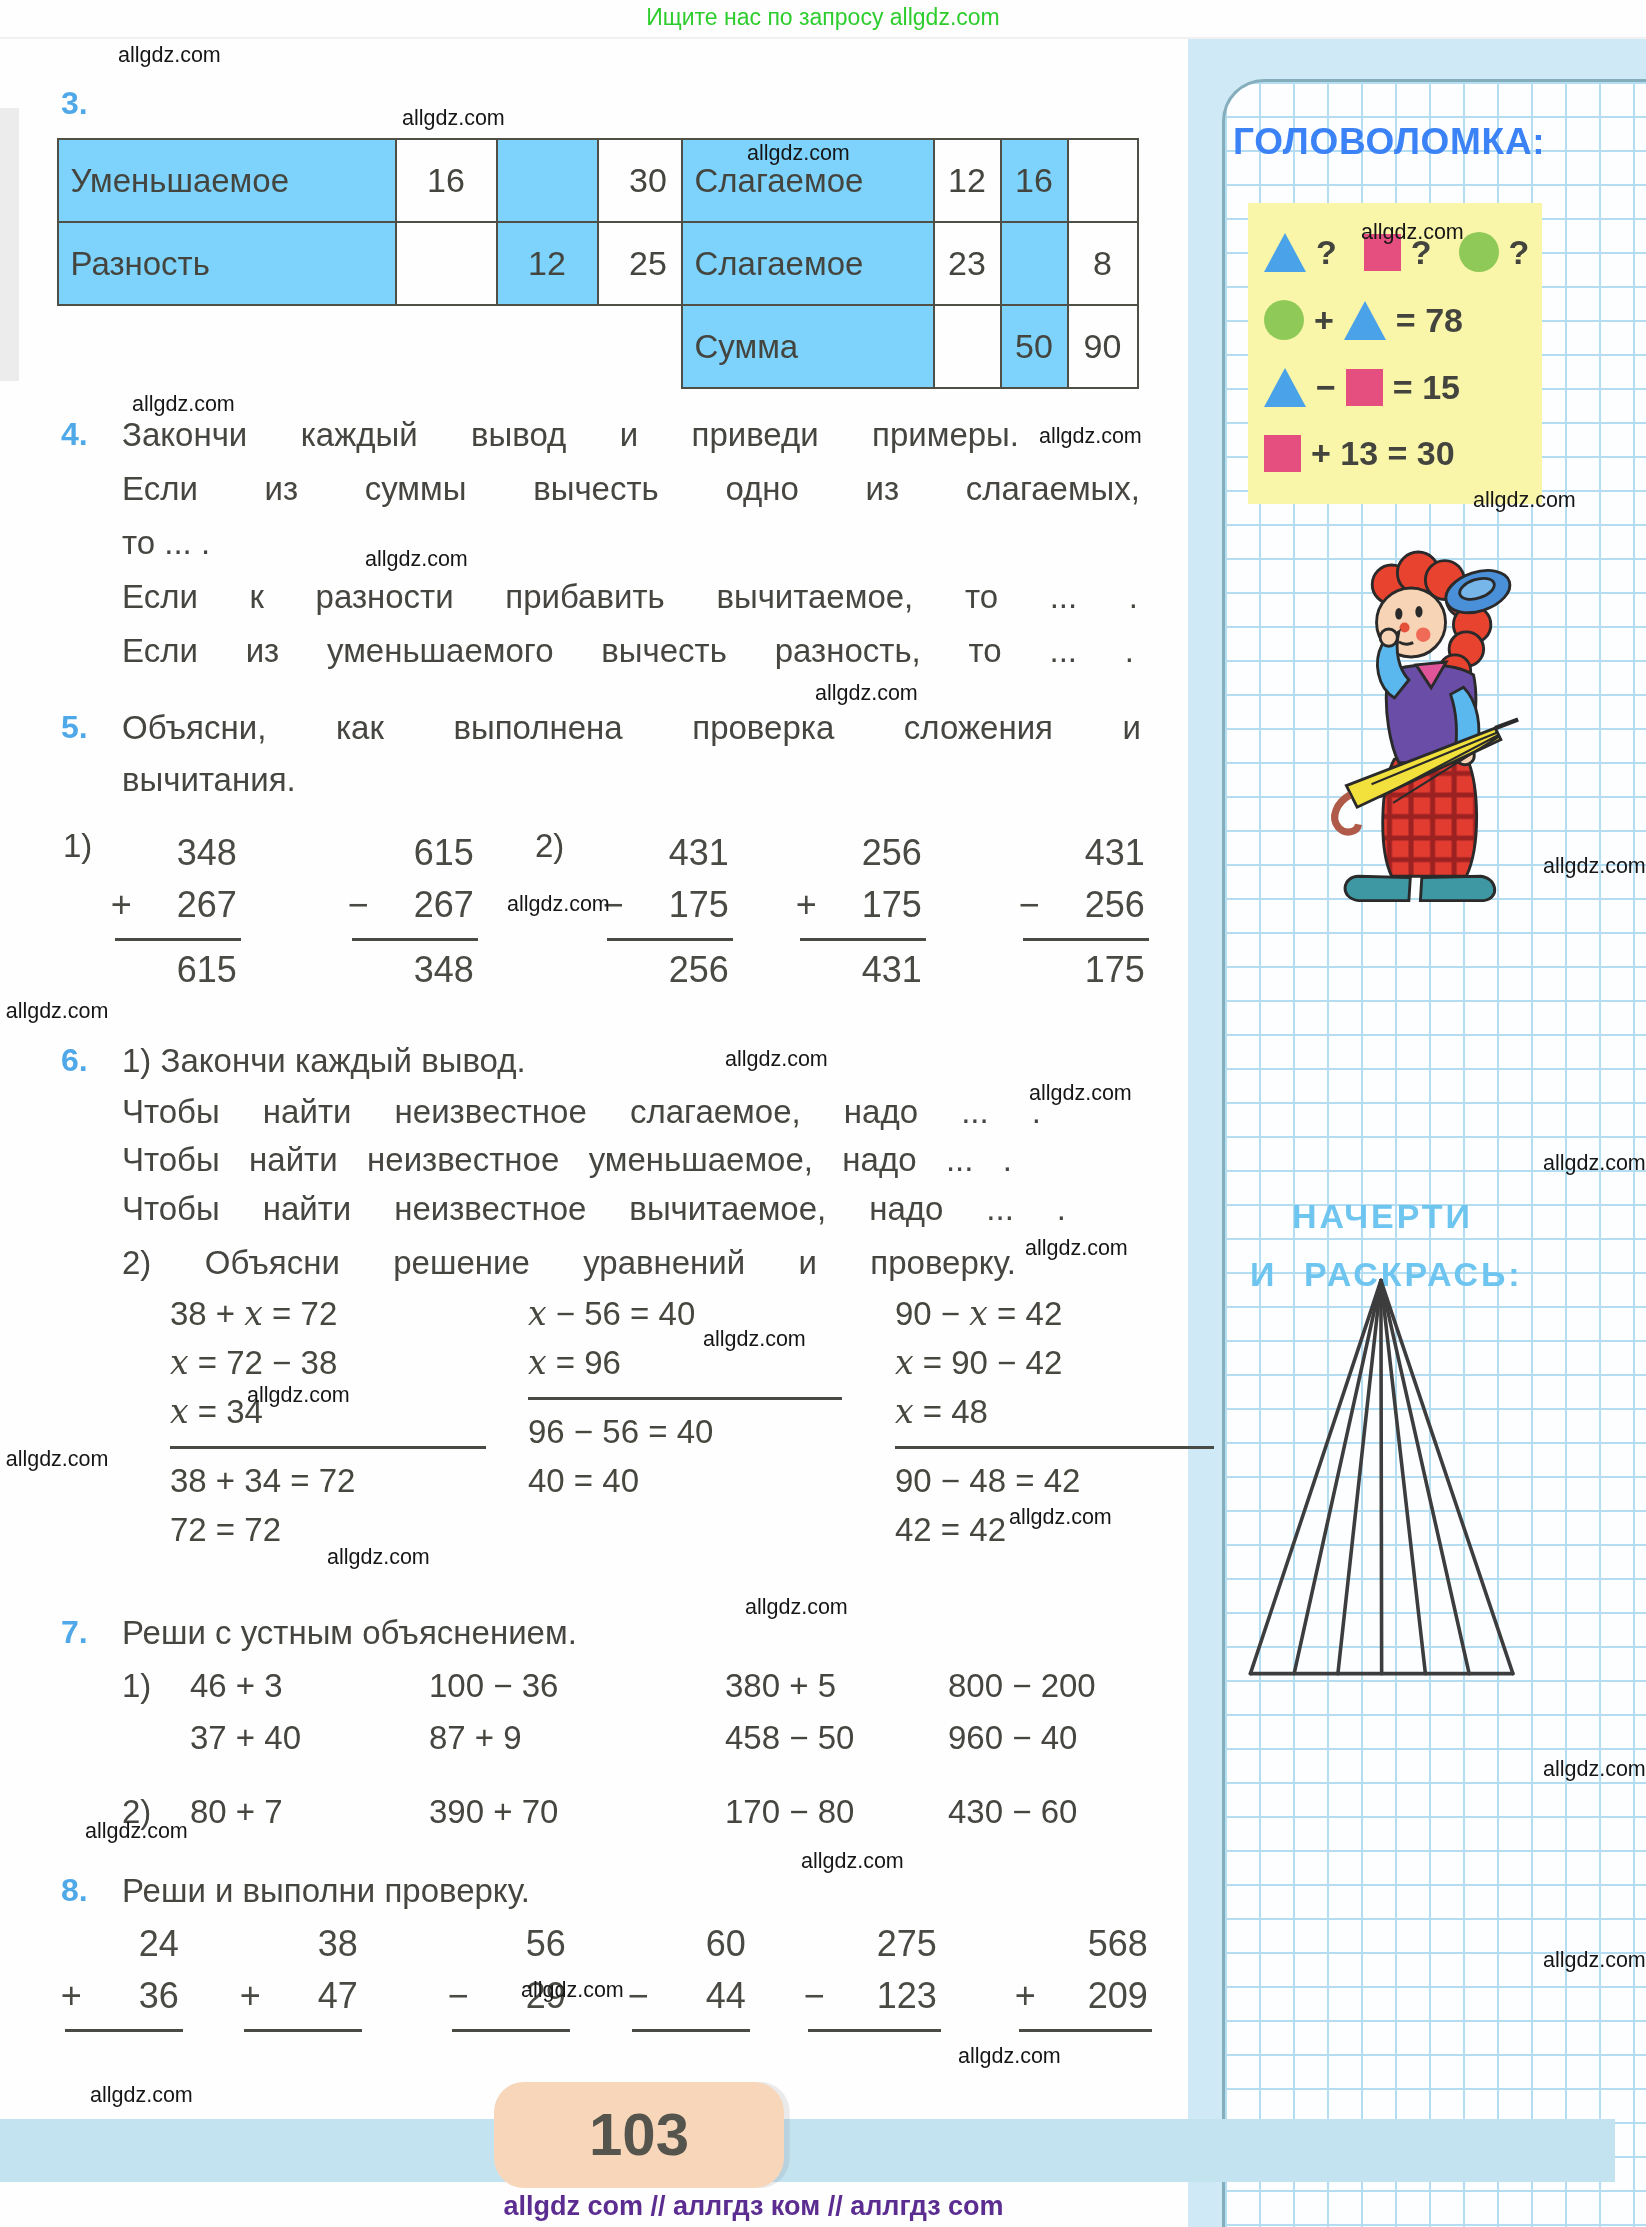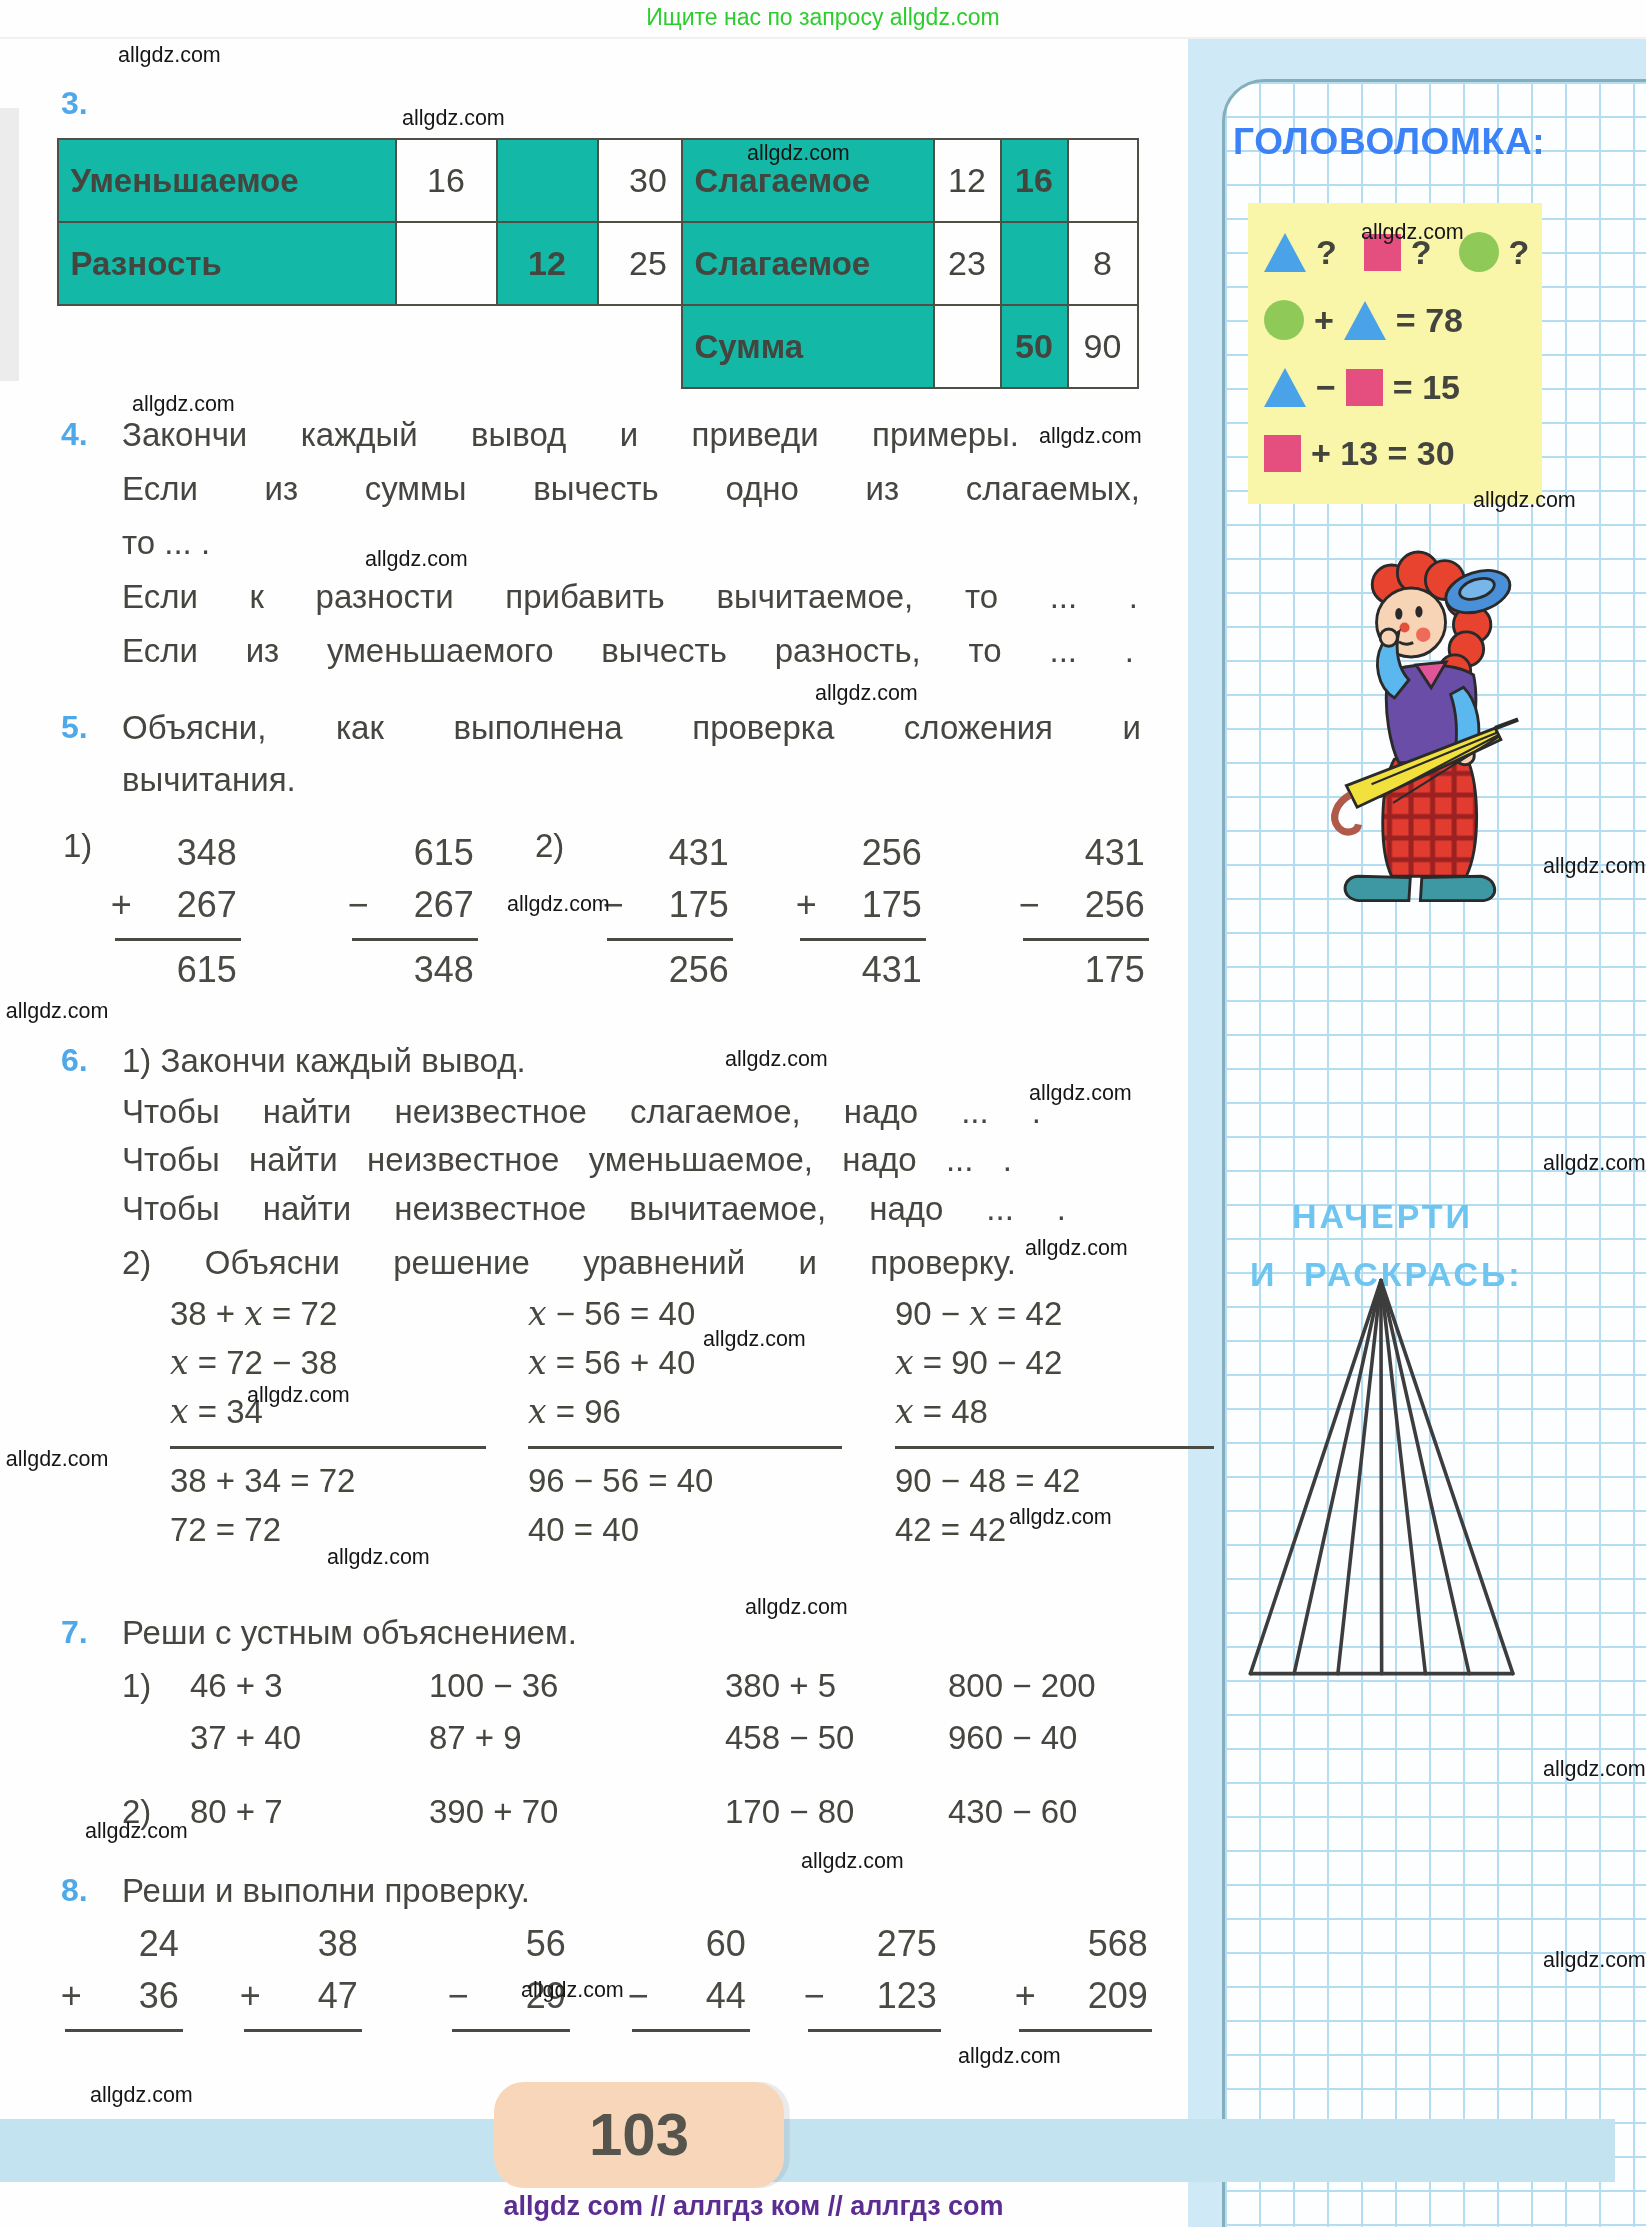--- a/index.html
+++ b/index.html
@@ -32,21 +32,21 @@
   .draw-title{position:absolute;font-size:34px;font-weight:bold;color:#6ec5ef;letter-spacing:2.9px;}
   
   .tasknum{position:absolute;font-size:32px;font-weight:bold;color:#4fa8e8;}
   .line{position:absolute;font-size:33px;color:#464540;white-space:nowrap;}
   .just{text-align:justify;text-align-last:justify;white-space:normal;}
   
   .t{position:absolute;border-collapse:collapse;}
   .t td{border:2.9px solid #4f4f45;height:79px;}
   .lab{font-size:33px;padding-left:11.5px;color:#45453f;}
   .v{font-size:34px;text-align:center;color:#45453f;}
-  .y{background:#14b8a6;font-weight:bold;}
+  .y{background:#7dd3fc;}
   
   .arith{position:absolute;font-size:36px;color:#4a4a44;}
   .arith .n{text-align:right;height:52px;line-height:52px;padding-right:4.3px;}
   .arith .sign{position:absolute;left:-4.3px;top:52px;height:52px;line-height:52px;}
   .arith .rule{border-top:3.6px solid #4a4a44;margin-top:7.2px;}
   .arith .res{margin-top:2.9px;}
   
   .eqcol{position:absolute;margin-left:48px;}
   .eqcol .eq{height:49px;line-height:49px;font-size:33px;color:#47473f;white-space:nowrap;}
   .eqrule{border-top:3.6px solid #4a4a44;margin:10px 0 7.2px 0;}
@@ -173,21 +173,20 @@
   <div class="eqcol" style="left:122px;top:1289px;width:316px">
     <div class="eq">38 + <span class="vx">x</span> = 72</div>
     <div class="eq"><span class="vx">x</span> = 72 − 38</div>
     <div class="eq"><span class="vx">x</span> = 34</div>
     <div class="eqrule"></div>
     <div class="eq">38 + 34 = 72</div>
     <div class="eq">72 = 72</div>
   </div>
   <div class="eqcol" style="left:480px;top:1289px;width:314px">
     <div class="eq"><span class="vx">x</span> − 56 = 40</div>
-    <div class="eq"><span class="vx">x</span> = 56 + 40</div>
     <div class="eq"><span class="vx">x</span> = 96</div>
     <div class="eqrule"></div>
     <div class="eq">96 − 56 = 40</div>
     <div class="eq">40 = 40</div>
   </div>
   <div class="eqcol" style="left:847px;top:1289px;width:319px">
     <div class="eq">90 − <span class="vx">x</span> = 42</div>
     <div class="eq"><span class="vx">x</span> = 90 − 42</div>
     <div class="eq"><span class="vx">x</span> = 48</div>
     <div class="eqrule"></div>

